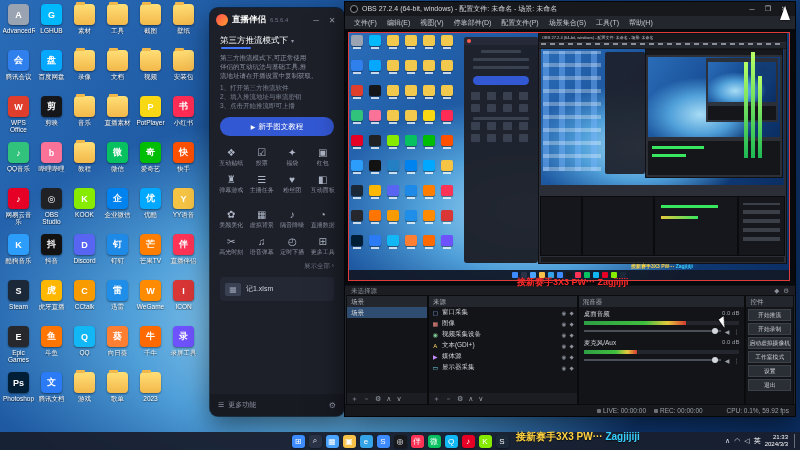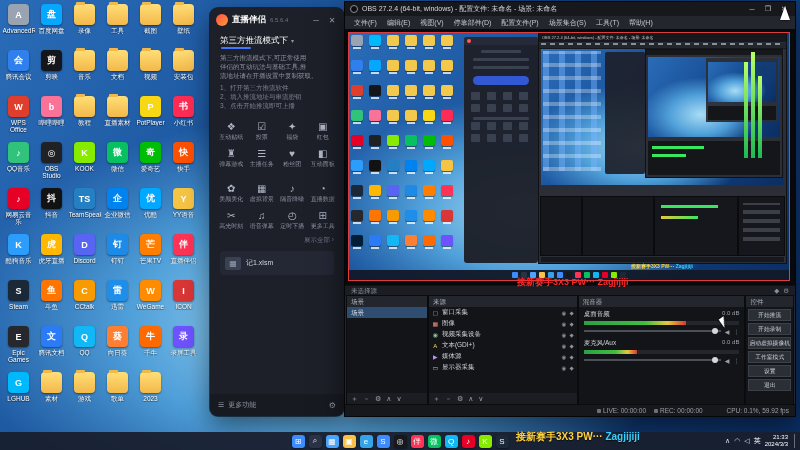--- a/index.html
+++ b/index.html
@@ -199,20 +199,24 @@
       </div>
       <div class="dicon">
         <div class="dicon-g" style="background: rgb(27, 40, 56);">S</div>
         <div class="dicon-l">Steam</div>
       </div>
       <div class="dicon">
         <div class="dicon-g" style="background: rgb(38, 40, 45);">E</div>
         <div class="dicon-l">Epic Games</div>
       </div>
       <div class="dicon">
+        <div class="dicon-g" style="background: rgb(0, 30, 54);">Ps</div>
+        <div class="dicon-l">Photoshop</div>
+      </div>
+      <div class="dicon">
         <div class="dicon-g" style="background: rgb(0, 184, 252);">G</div>
         <div class="dicon-l">LGHUB</div>
       </div>
       <div class="dicon">
         <div class="dicon-g" style="background: rgb(6, 167, 255);">盘</div>
         <div class="dicon-l">百度网盘</div>
       </div>
       <div class="dicon">
         <div class="dicon-g" style="background: rgb(21, 22, 26);">剪</div>
         <div class="dicon-l">剪映</div>
@@ -253,24 +257,20 @@
         <div class="dicon-g fold"></div>
         <div class="dicon-l">音乐</div>
       </div>
       <div class="dicon">
         <div class="dicon-g fold"></div>
         <div class="dicon-l">教程</div>
       </div>
       <div class="dicon">
         <div class="dicon-g" style="background: rgb(135, 235, 0);">K</div>
         <div class="dicon-l">KOOK</div>
-      </div>
-      <div class="dicon">
-        <div class="dicon-g" style="background: rgb(37, 128, 195);">TS</div>
-        <div class="dicon-l">TeamSpeak</div>
       </div>
       <div class="dicon">
         <div class="dicon-g" style="background: rgb(88, 101, 242);">D</div>
         <div class="dicon-l">Discord</div>
       </div>
       <div class="dicon">
         <div class="dicon-g" style="background: rgb(248, 155, 0);">C</div>
         <div class="dicon-l">CCtalk</div>
       </div>
       <div class="dicon">
@@ -401,20 +401,24 @@
     </div>
     <div class="comp-desc">
       <div>第三方推流模式下,可正常使用</div>
       <div>伴侣的互动玩法与基础工具,推</div>
       <div>流地址请在开播设置中复制获取。</div>
     </div>
     <div class="comp-steps">
       <div>1、打开第三方推流软件</div>
       <div>2、填入推流地址与串流密钥</div>
       <div>3、点击开始推流即可上播</div>
+    </div>
+    <div class="comp-btn">
+      <span class="bico">▶</span>
+      <span>新手图文教程</span>
     </div>
     <div>
         <div class="csec">
           <div class="cgrid">
             <div class="citem">
               <div class="citem-g">❖</div>
               <div class="citem-l">互动贴纸</div>
             </div>
             <div class="citem">
               <div class="citem-g">☑</div>

